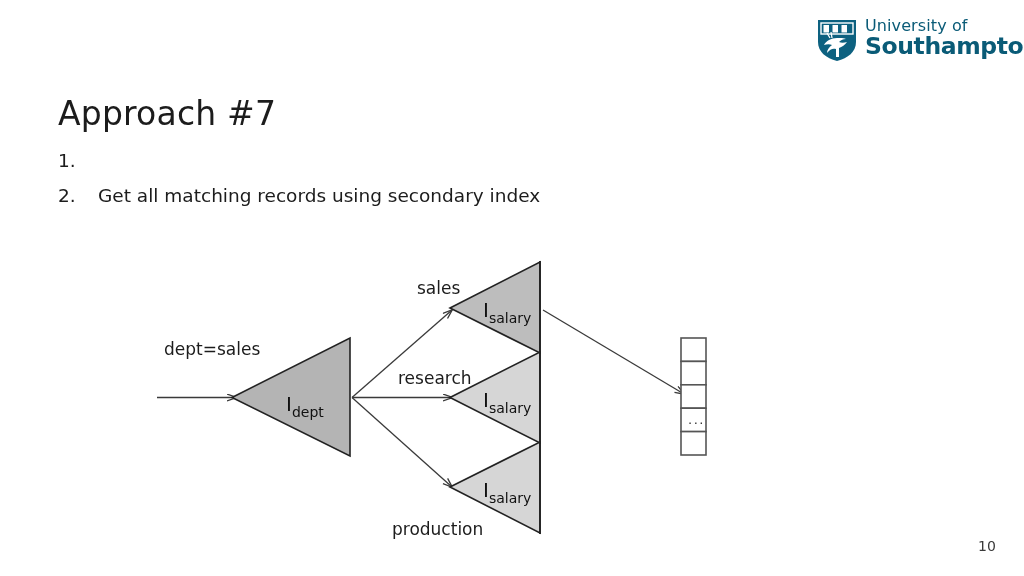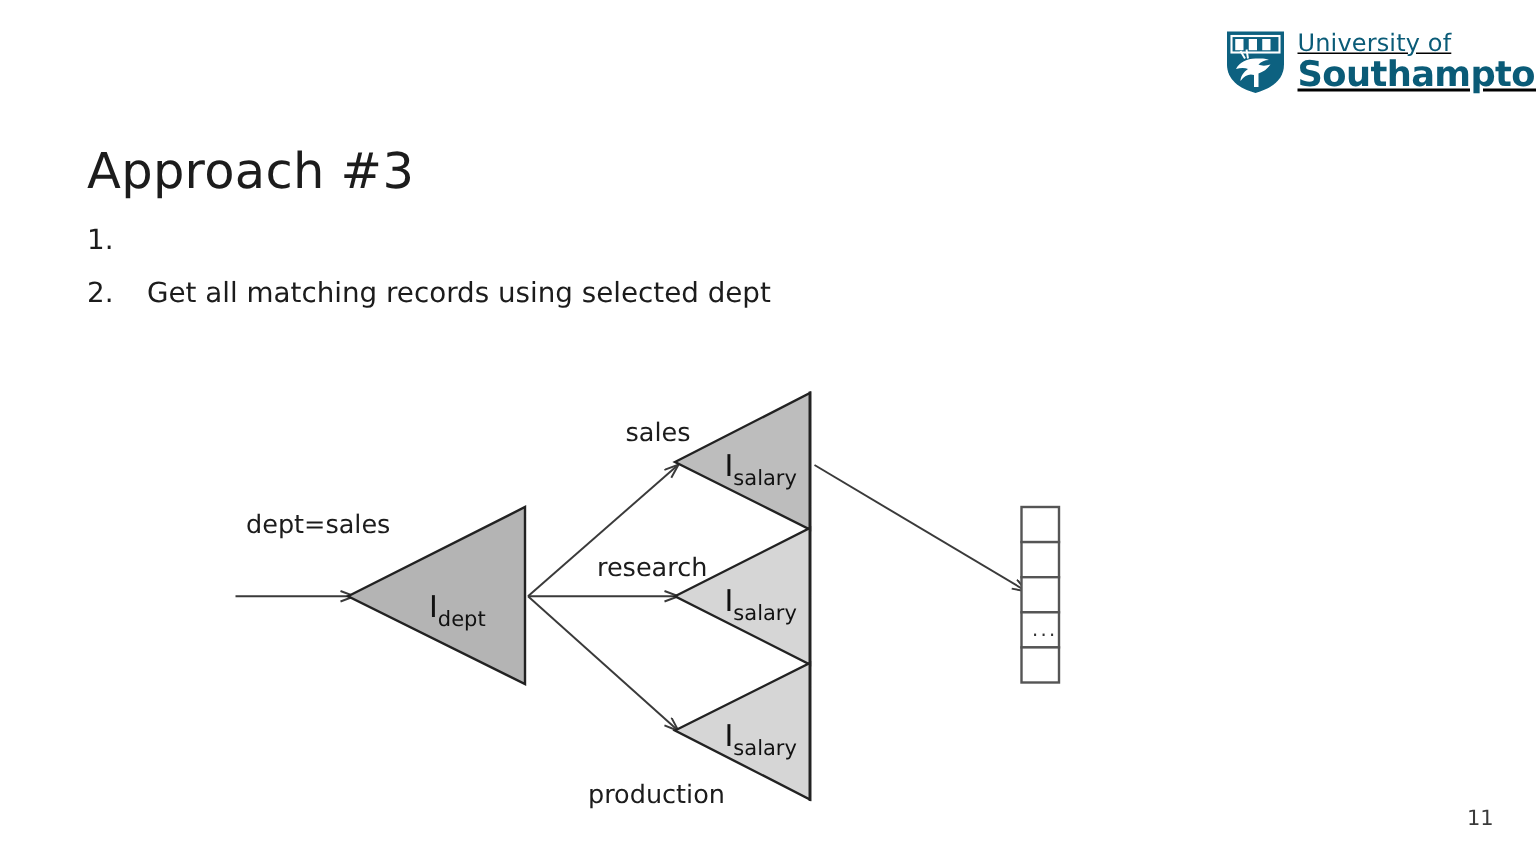--- a/index.html
+++ b/index.html
@@ -16,22 +16,20 @@
   }
 
   
   #logo {
     position: absolute;
     top: 18px;
     left: 816px;
     width: 186px;
     height: 46px;
     display: flex;
-    align-items: center;
-    text-decoration: underline;
   }
   #logo .shield-wrap {
     width: 42px;
     height: 44px;
     flex: 0 0 auto;
   }
   #logo .wordmark {
     margin-left: 7px;
     line-height: 1;
     color: #0a5b77;
@@ -137,33 +135,33 @@
       <path d="M21 20 C15 20 10 23 8 27 C11 26 14 26 16 27 C13 29 11 32 11 35 C14 31 17 30 20 31 L20 39 L23 39 L23 30 C26 29 29 27 31 24 C28 25 25 25 23 24 C25 22 27 21 30 21 C27 19.5 24 20 21 20 Z" fill="#ffffff"></path>
       <path d="M14 20 L11 15 M16 20 L15 14" stroke="#ffffff" stroke-width="1.3" fill="none"></path>
     </svg>
   </div>
   <div class="wordmark">
     <span class="wm-top">University of</span>
     <span class="wm-bot">Southampton</span>
   </div>
 </div>
 
-<div id="title">Approach #3</div>
+<div id="title">Approach #7</div>
 
 <div id="bullets">
   <div class="row">
     <span class="num">1.</span>
   </div>
   <div class="row">
     <span class="num">2.</span>
-    <span class="txt">Get all matching records using selected dept</span>
+    <span class="txt">Get all matching records using secondary index</span>
   </div>
 </div>
 
-<div id="pagenum">11</div>
+<div id="pagenum">10</div>
 
 <svg id="diagram" viewBox="0 0 1024 576">
   <defs>
     <marker id="ah" markerWidth="11" markerHeight="11" refX="9.5" refY="4" orient="auto" markerUnits="userSpaceOnUse">
       <path d="M0.5,0.5 L10,4 L0.5,7.5" fill="none" stroke="#3a3a3a" stroke-width="1.3"></path>
     </marker>
   </defs>
 
   <line class="arrow" x1="157" y1="397.5" x2="236" y2="397.5" marker-end="url(#ah)"></line>
   <text class="dlabel" x="164" y="355">dept=sales</text>

